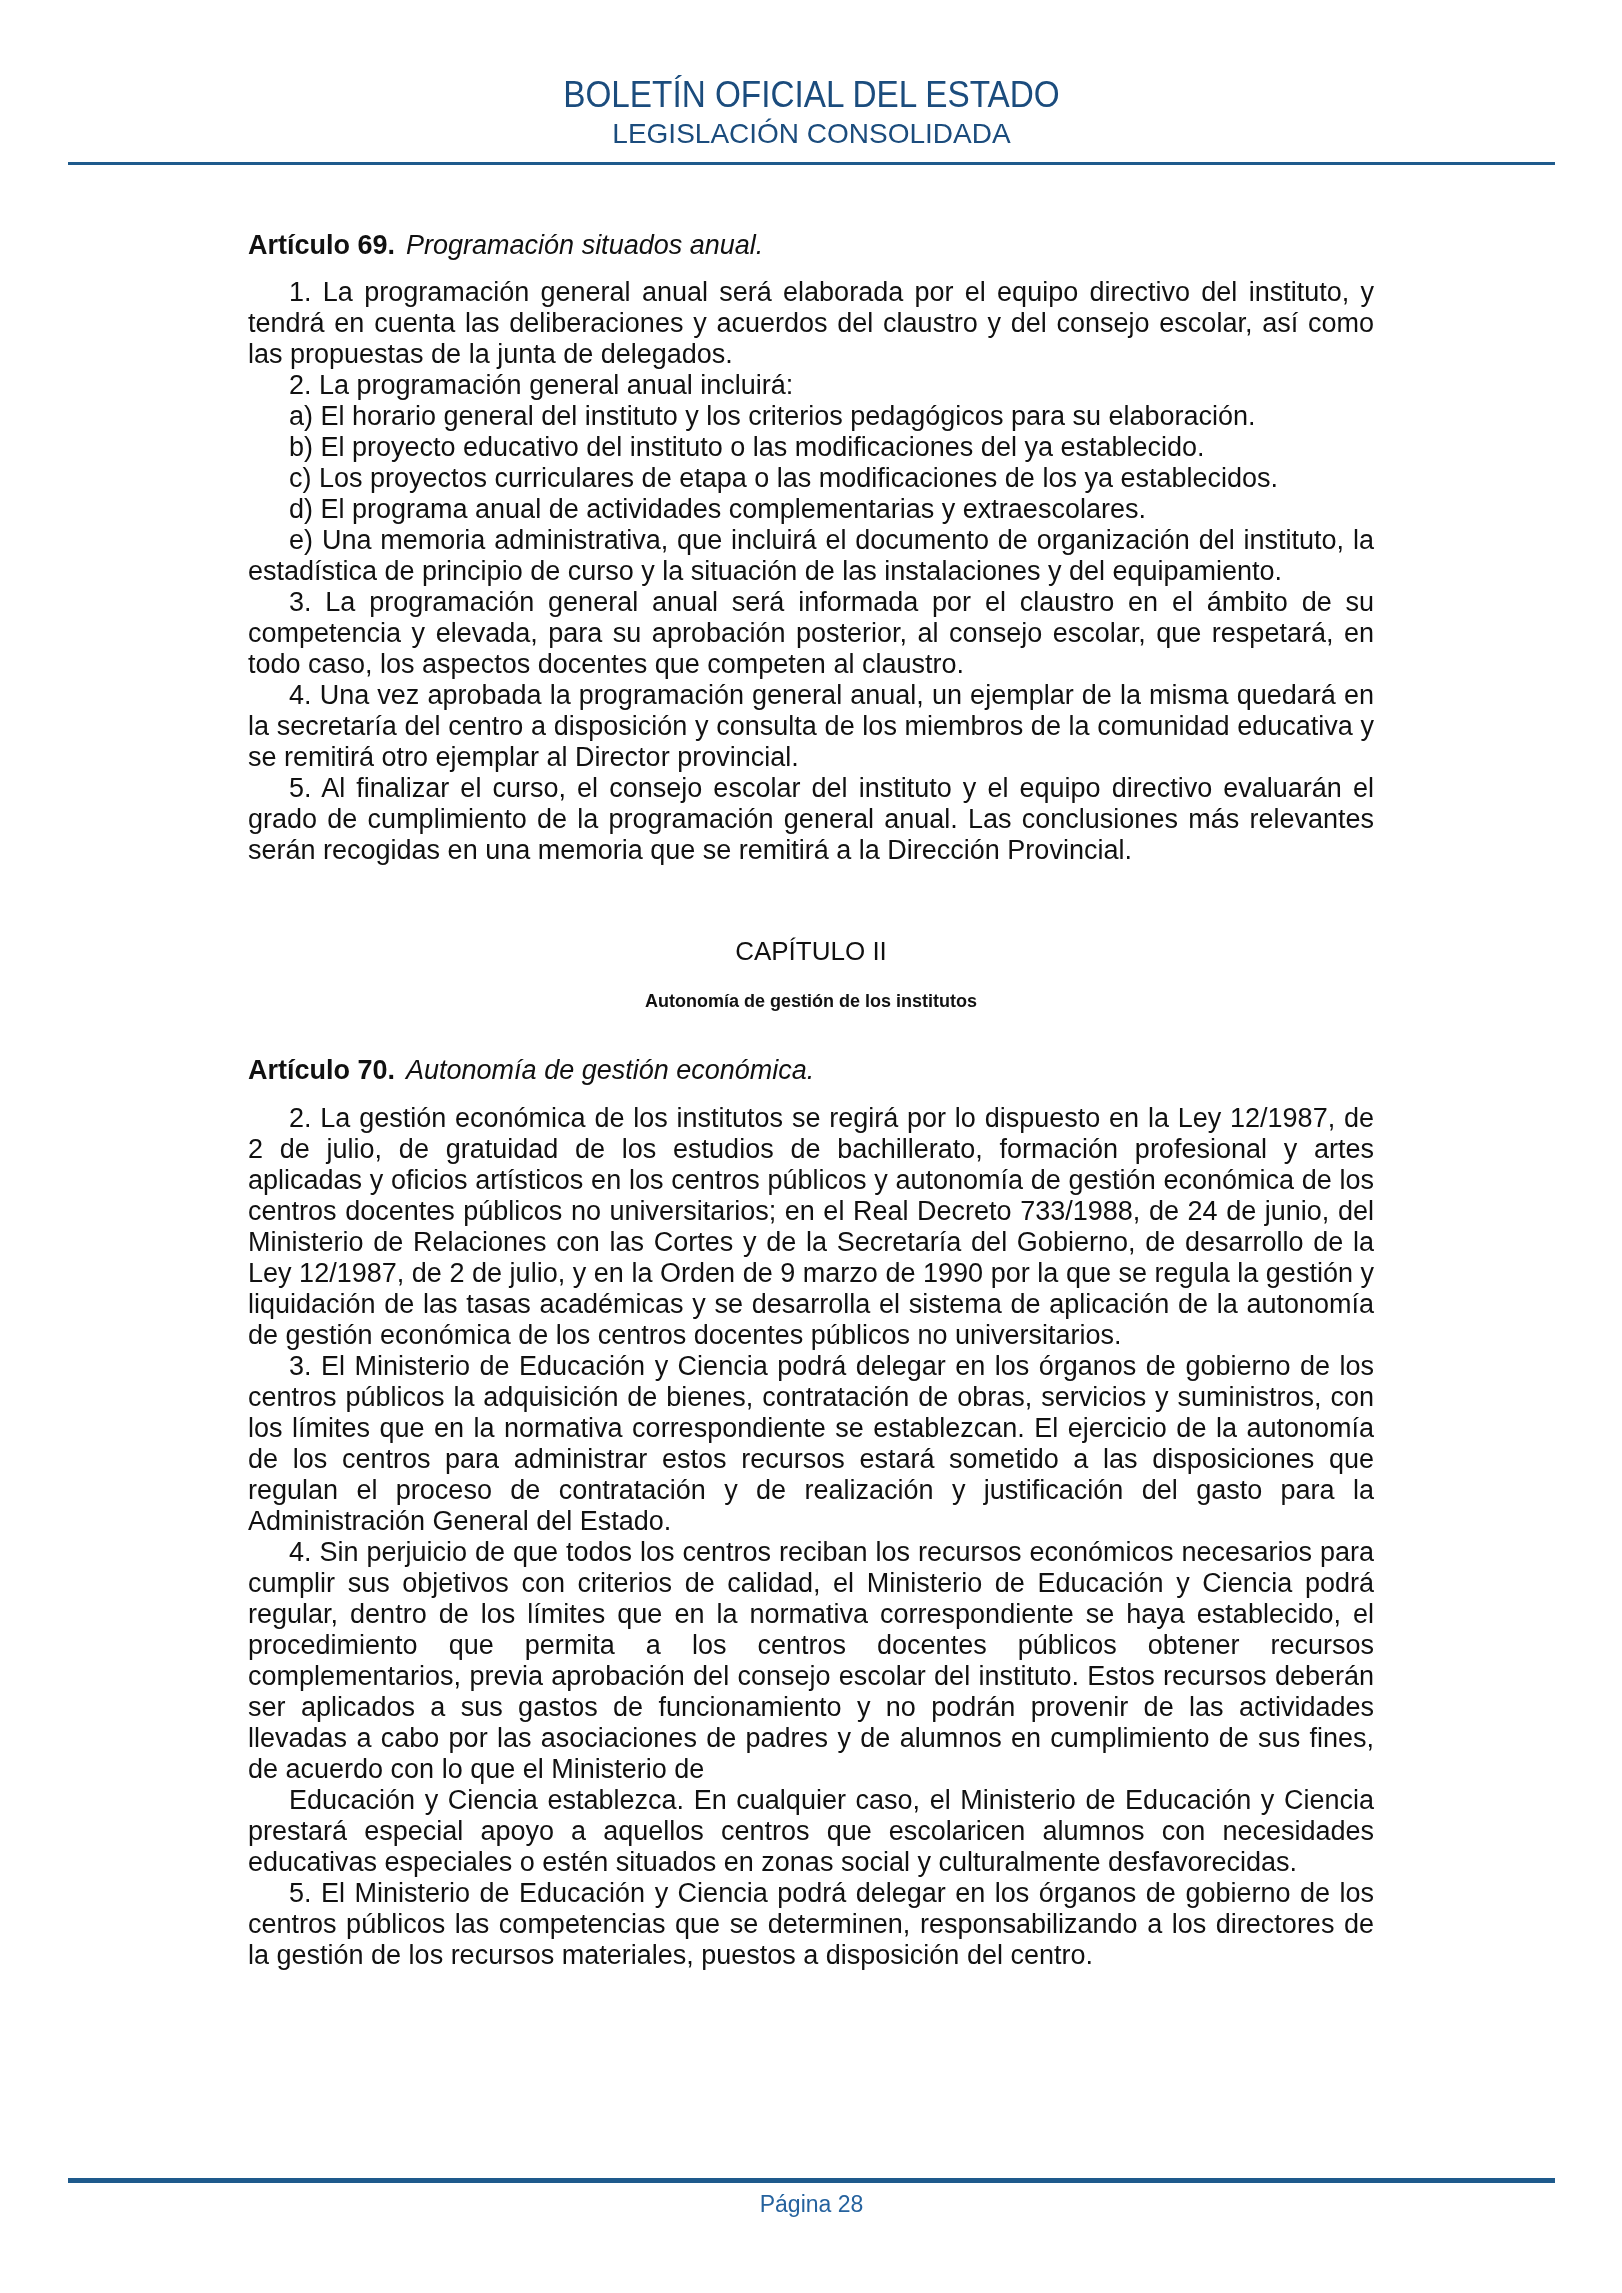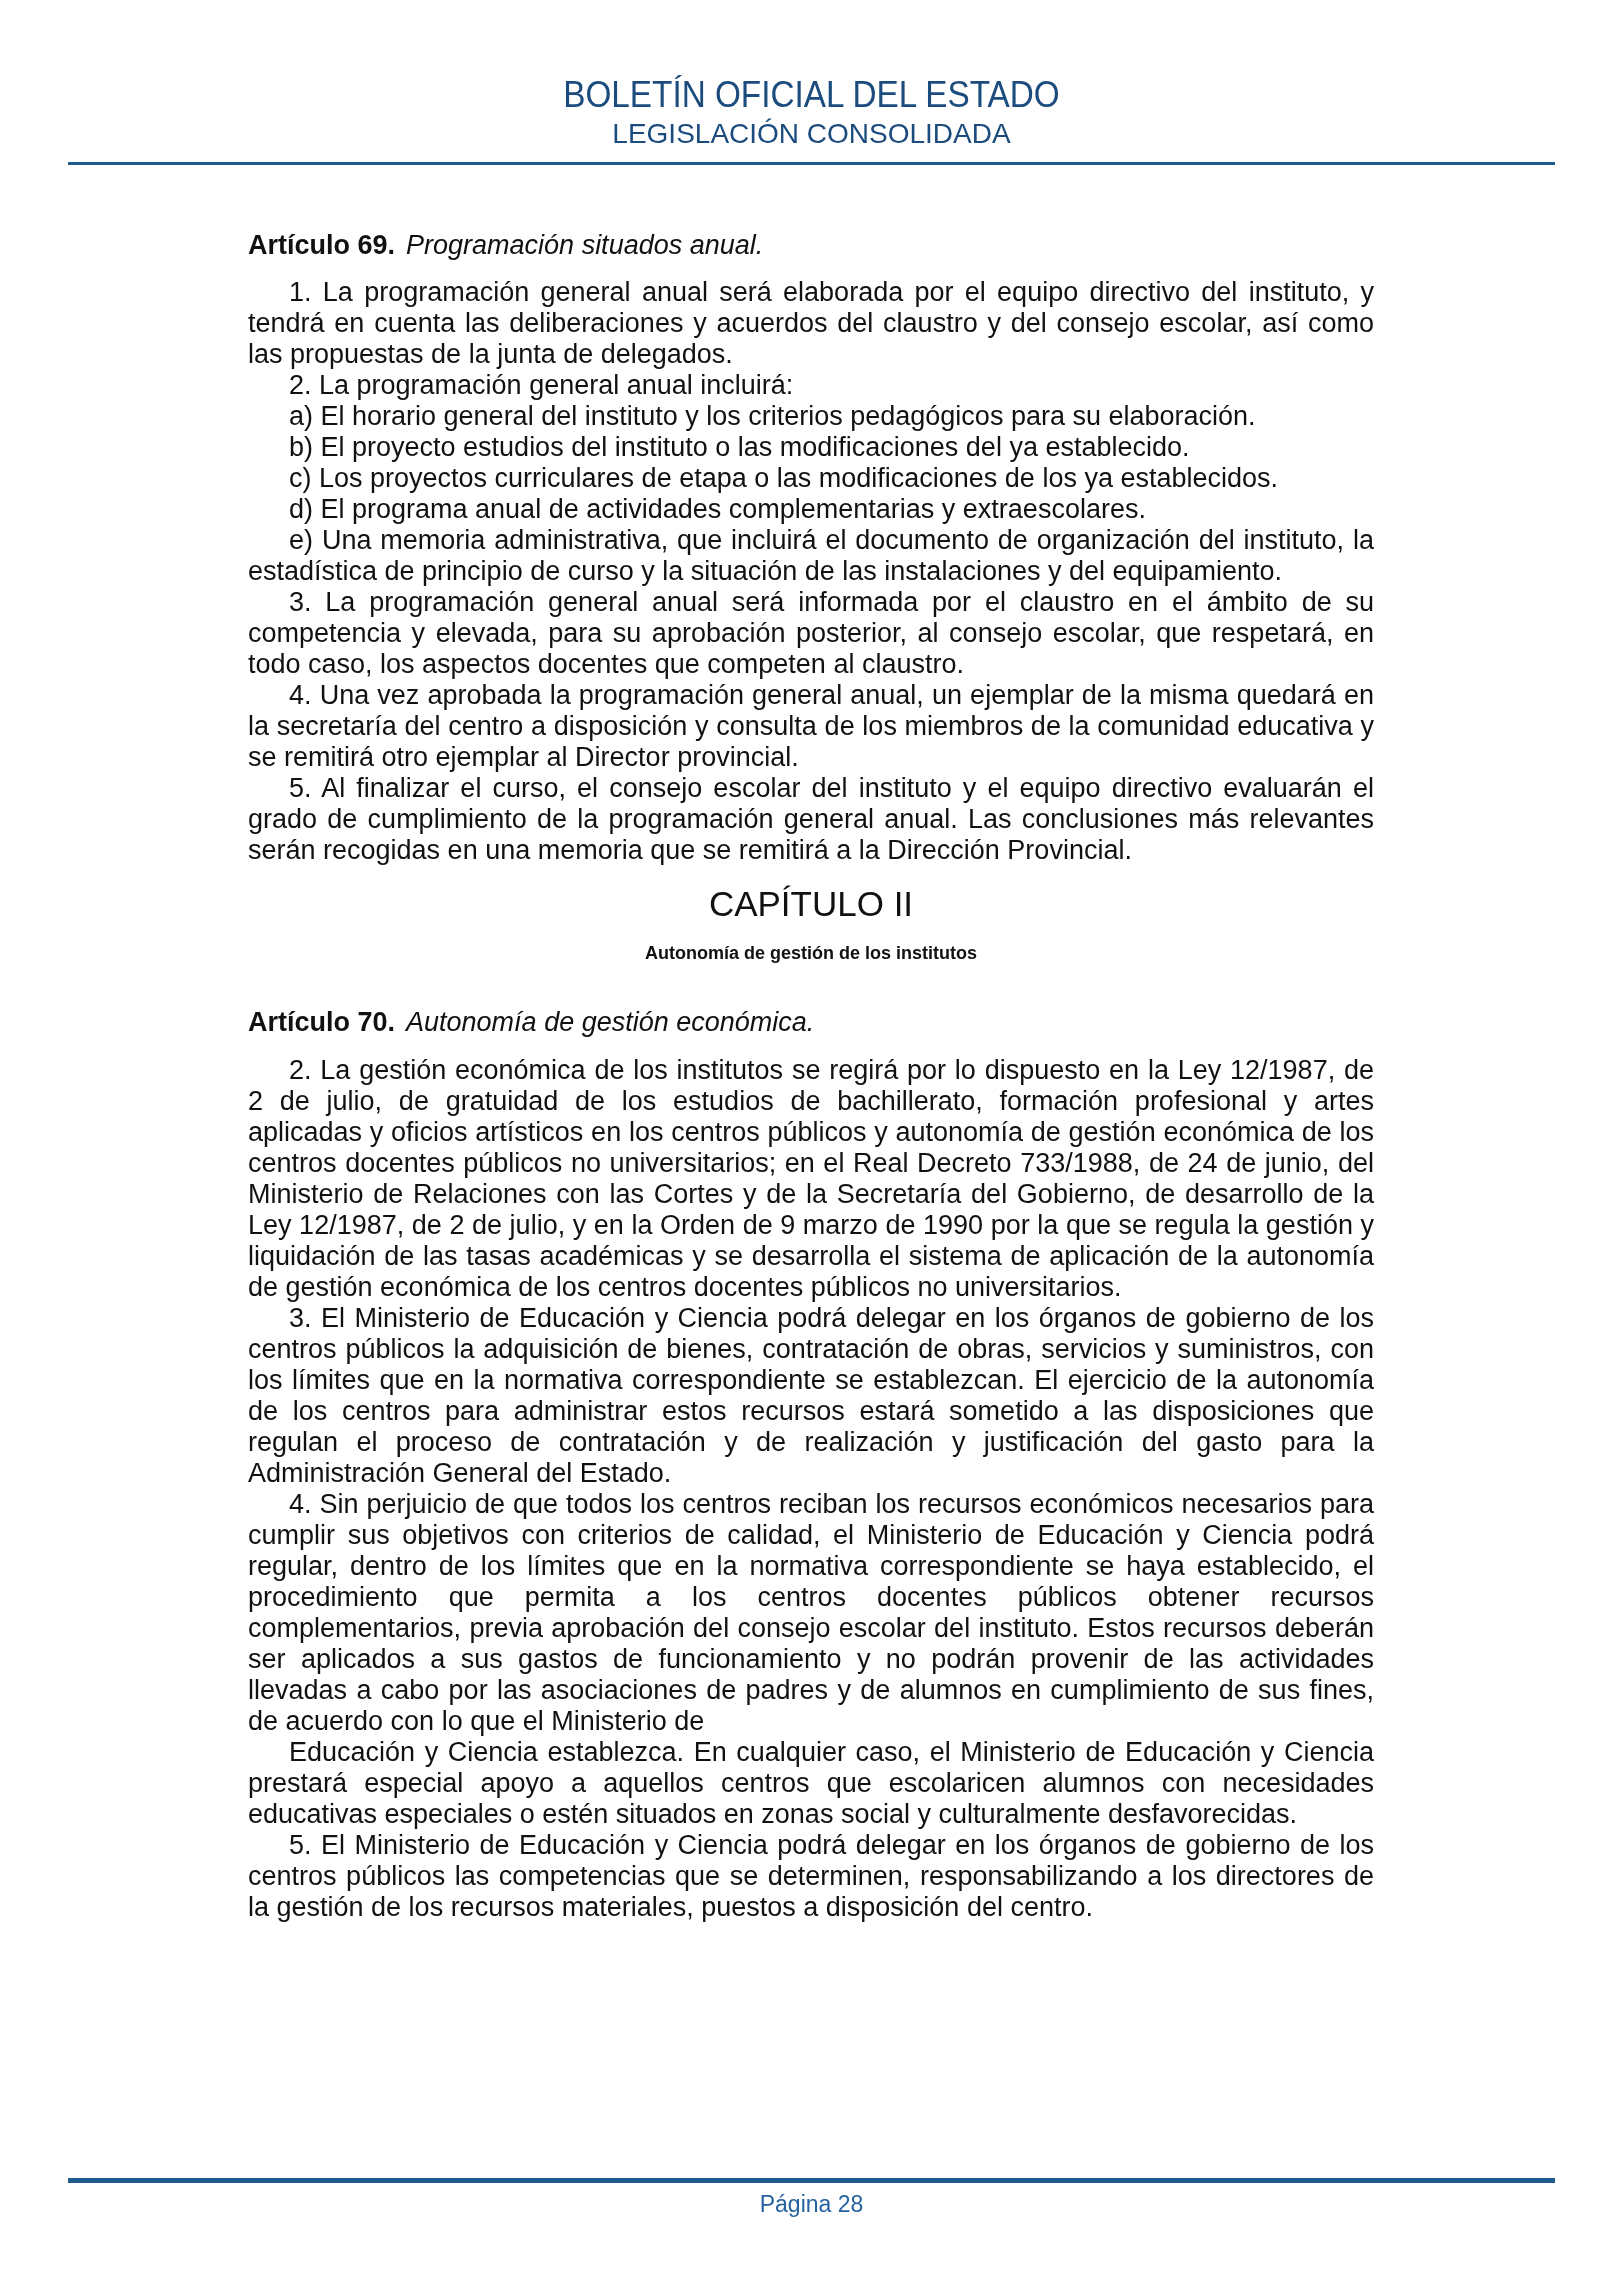--- a/index.html
+++ b/index.html
@@ -59,22 +59,22 @@
   .article-number{font-weight:700;margin-right:11px;}
   .article-title{font-style:italic;}
   .para{
     margin:0;
     font-size:27px;
     line-height:31px;
     text-align:justify;
     text-indent:41px;
   }
   .chapter-kicker{
-    margin:22px 0 0 0;
-    font-size:35px;
+    margin:70px 0 0 0;
+    font-size:26px;
     line-height:31px;
     font-weight:400;
     text-align:center;
   }
   .chapter-title{
     margin:19px 0 0 0;
     font-size:18px;
     line-height:31px;
     font-weight:700;
     text-align:center;
@@ -113,21 +113,21 @@
 
   <main class="content">
 
     <h2 class="article-heading">
       <span class="article-number">Artículo 69.</span><span class="article-title">Programación situados anual.</span>
     </h2>
 
     <p class="para">1. La programación general anual será elaborada por el equipo directivo del instituto, y tendrá en cuenta las deliberaciones y acuerdos del claustro y del consejo escolar, así como las propuestas de la junta de delegados.</p>
     <p class="para">2. La programación general anual incluirá:</p>
     <p class="para">a) El horario general del instituto y los criterios pedagógicos para su elaboración.</p>
-    <p class="para">b) El proyecto estudios del instituto o las modificaciones del ya establecido.</p>
+    <p class="para">b) El proyecto educativo del instituto o las modificaciones del ya establecido.</p>
     <p class="para">c) Los proyectos curriculares de etapa o las modificaciones de los ya establecidos.</p>
     <p class="para">d) El programa anual de actividades complementarias y extraescolares.</p>
     <p class="para">e) Una memoria administrativa, que incluirá el documento de organización del instituto, la estadística de principio de curso y la situación de las instalaciones y del equipamiento.</p>
     <p class="para">3. La programación general anual será informada por el claustro en el ámbito de su competencia y elevada, para su aprobación posterior, al consejo escolar, que respetará, en todo caso, los aspectos docentes que competen al claustro.</p>
     <p class="para">4. Una vez aprobada la programación general anual, un ejemplar de la misma quedará en la secretaría del centro a disposición y consulta de los miembros de la comunidad educativa y se remitirá otro ejemplar al Director provincial.</p>
     <p class="para">5. Al finalizar el curso, el consejo escolar del instituto y el equipo directivo evaluarán el grado de cumplimiento de la programación general anual. Las conclusiones más relevantes serán recogidas en una memoria que se remitirá a la Dirección Provincial.</p>
 
     <div class="chapter-kicker">CAPÍTULO II</div>
     <div class="chapter-title">Autonomía de gestión de los institutos</div>
 

